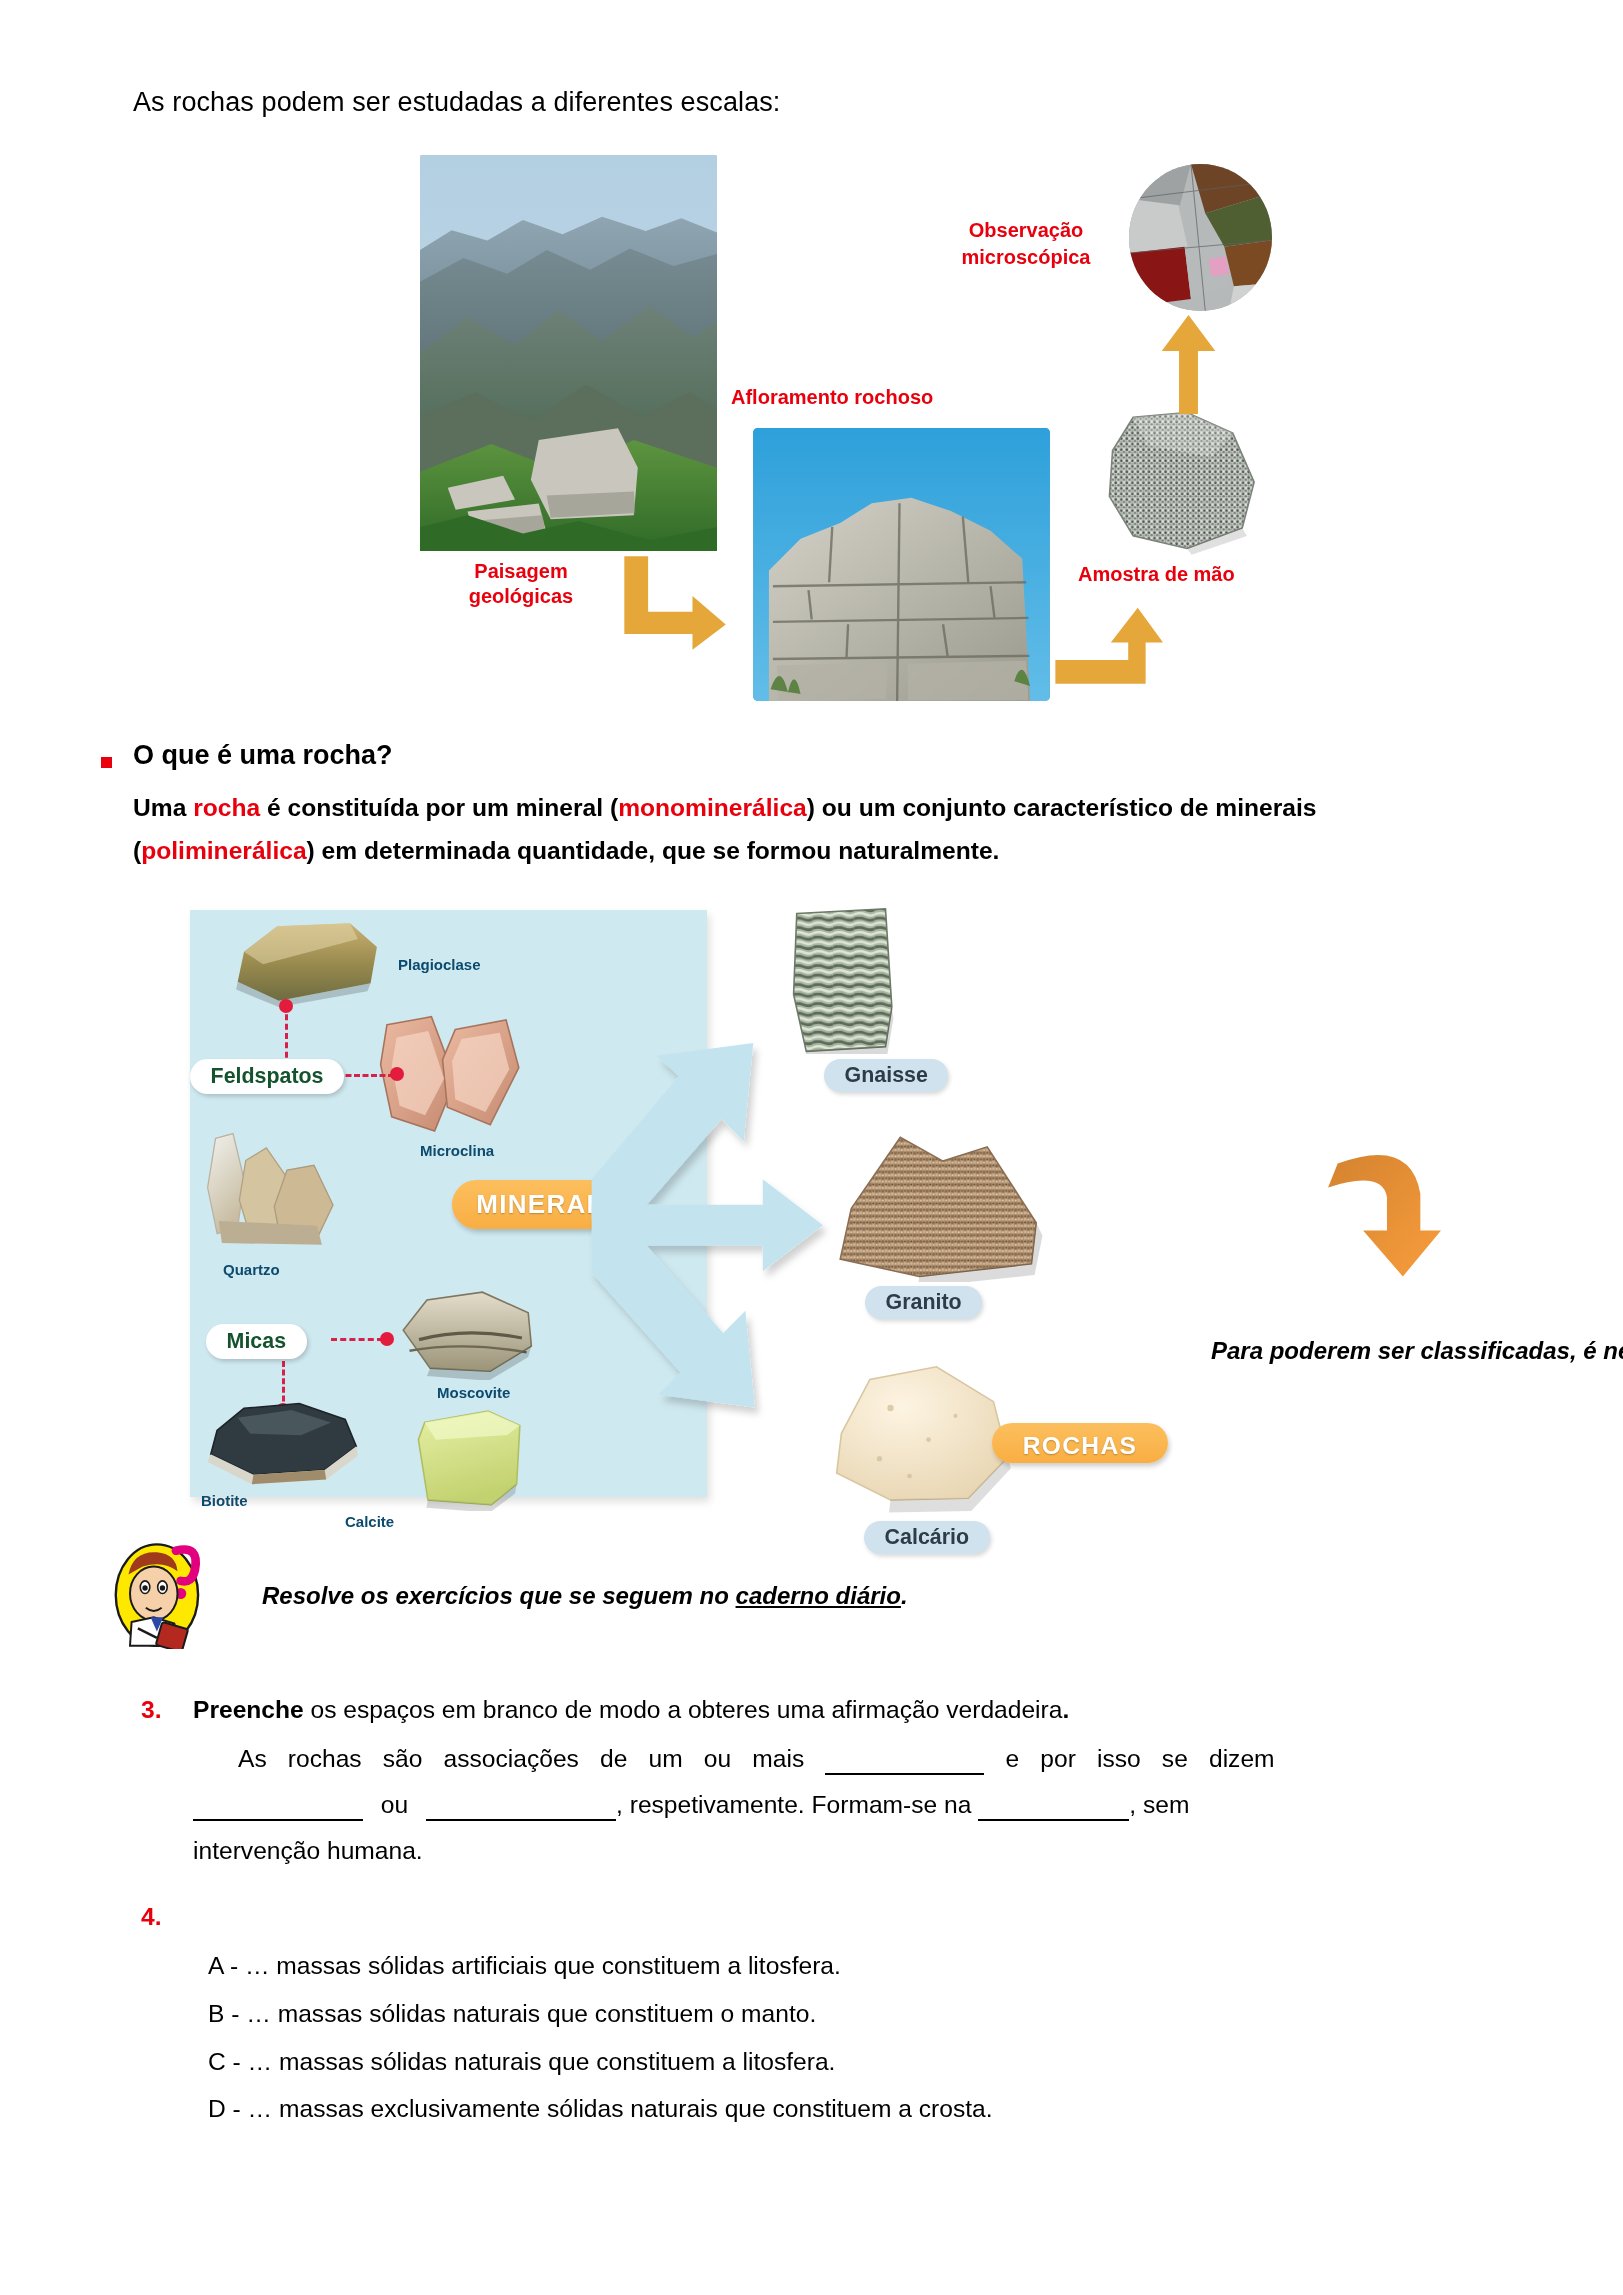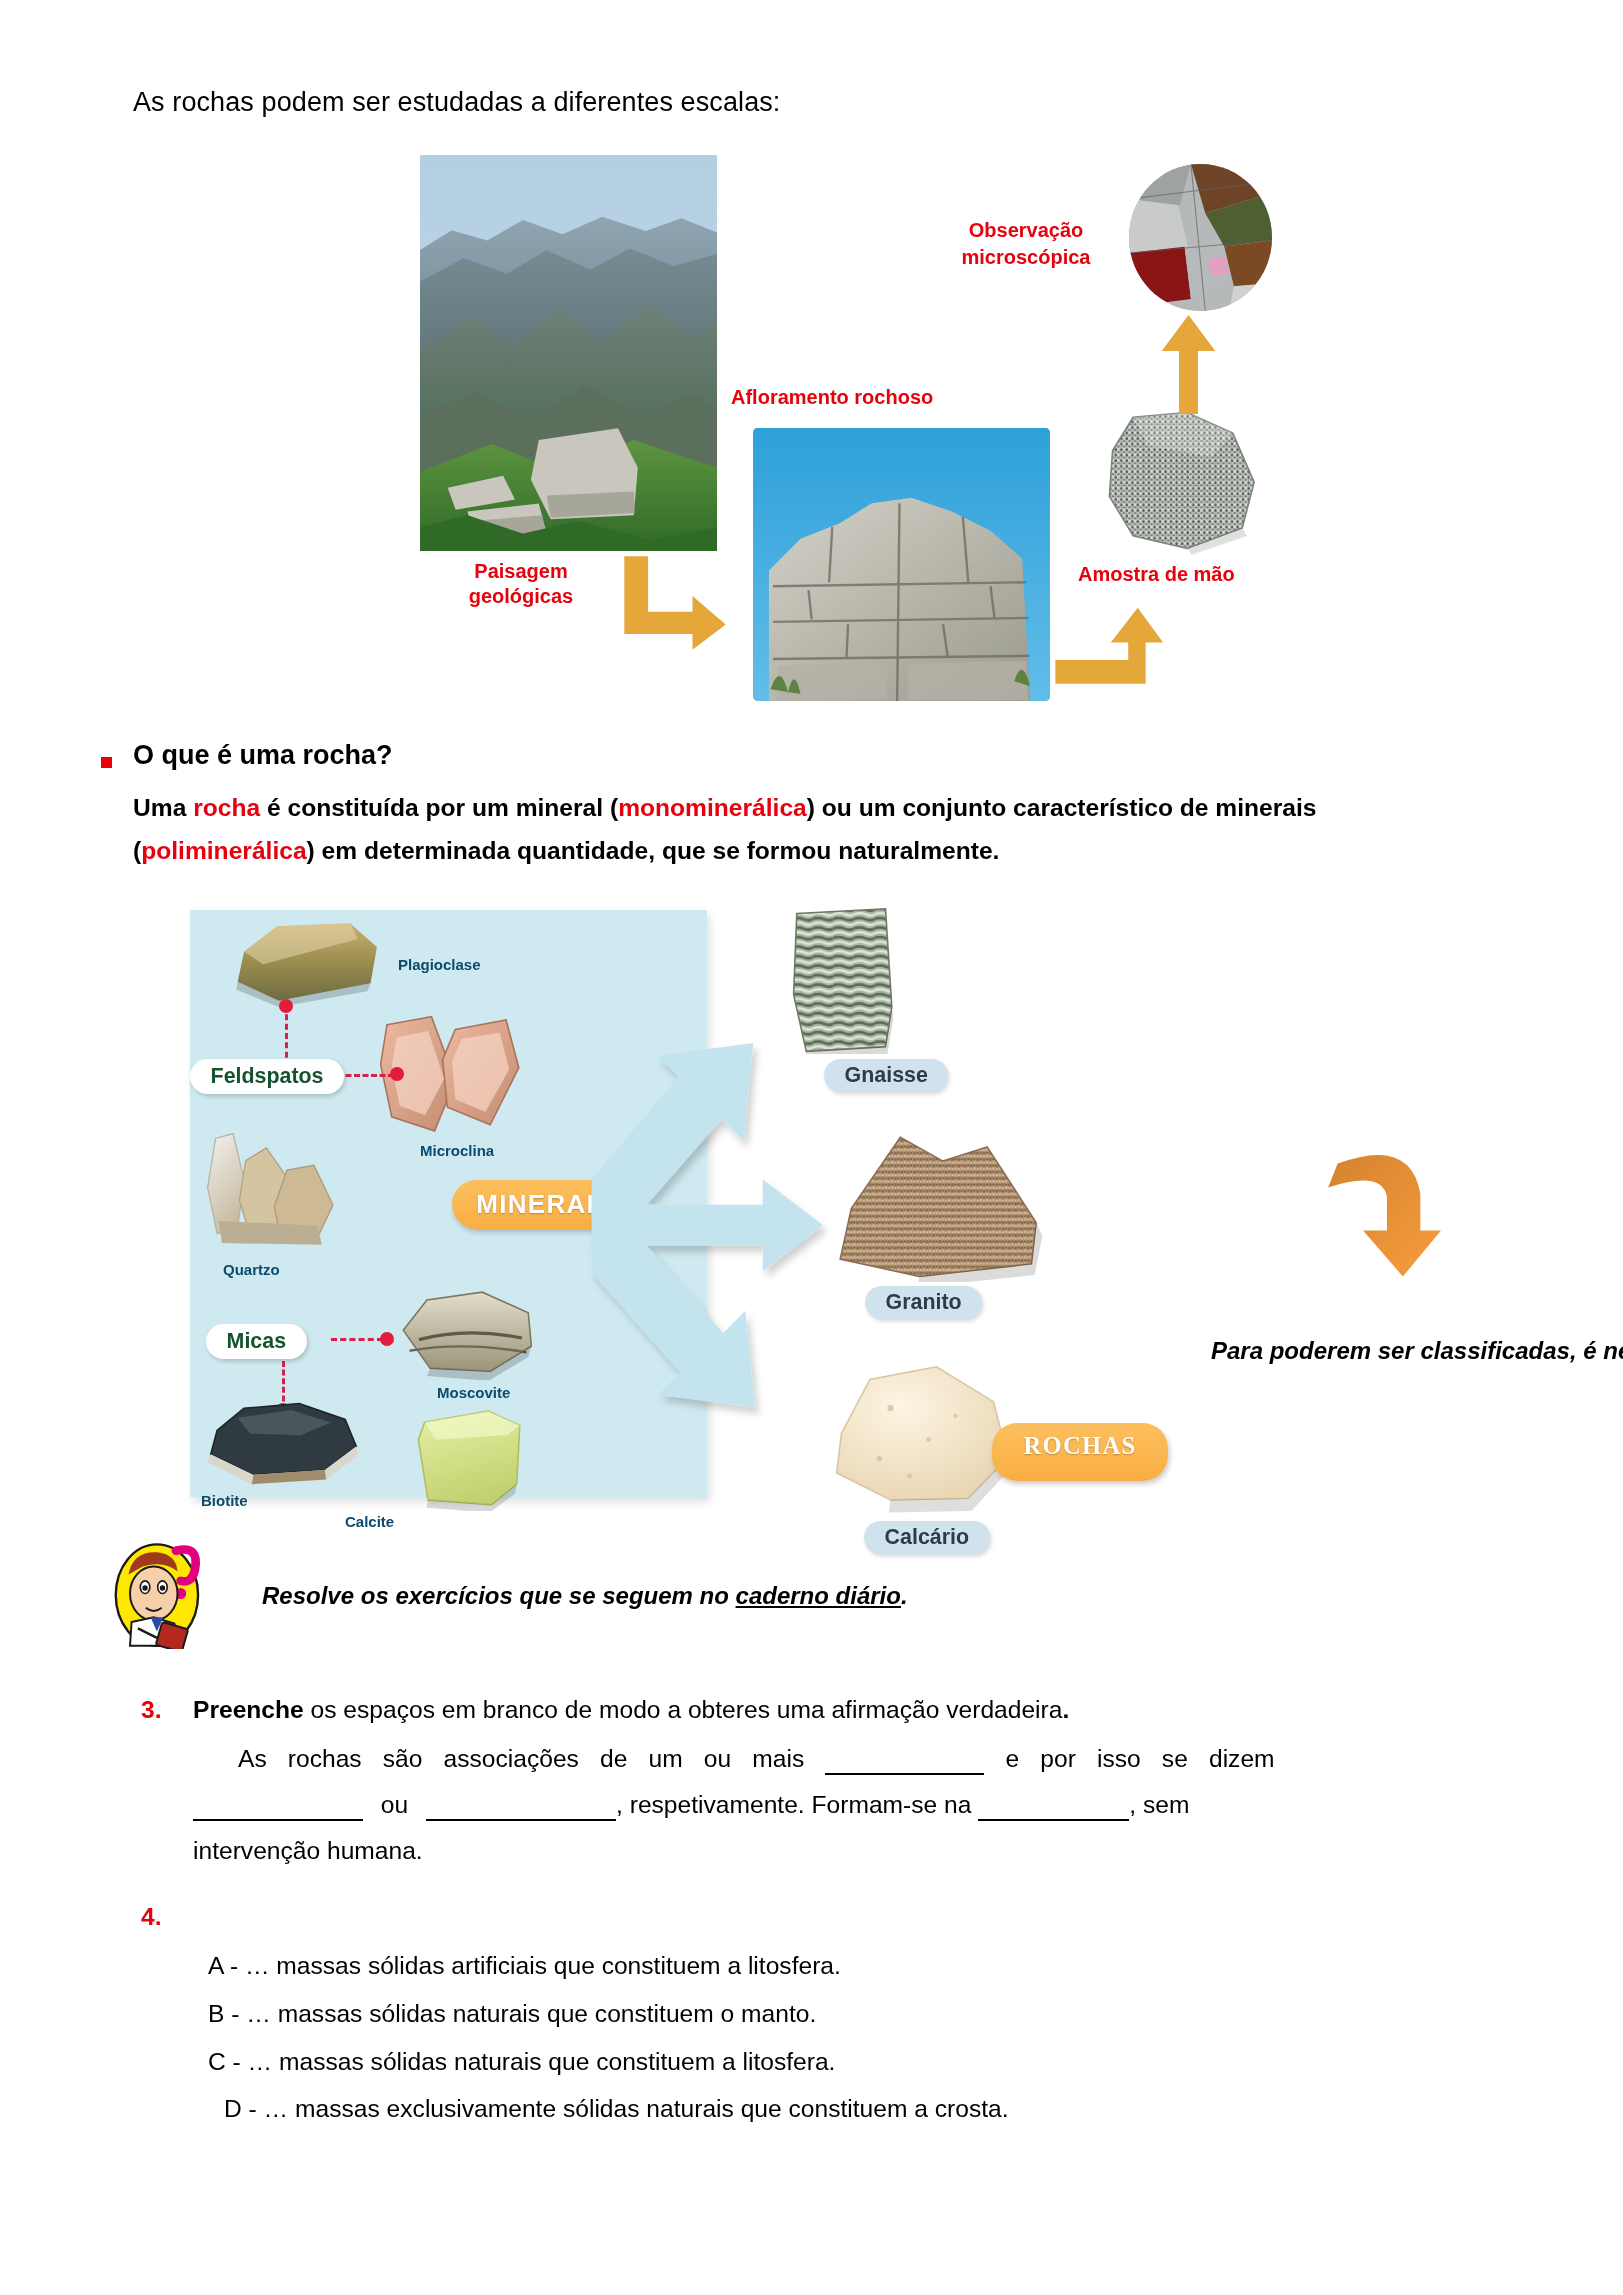--- a/index.html
+++ b/index.html
@@ -63,23 +63,23 @@
      font-size:21.4px;font-weight:bold;color:#14532d;box-shadow:1.6px 2.4px 4px rgba(0,0,0,.18);}
   .dotline{position:absolute;border-top:3.2px dashed #d6224a;}
   .dotlinev{position:absolute;border-left:3.2px dashed #d6224a;}
   .reddot{position:absolute;width:14.3px;height:14.3px;border-radius:50%;background:#e31b3d;}
   .specimen{position:absolute;}
   #minerais-pill{position:absolute;left:262px;top:276px;width:186px;height:49px;border-radius:27px;
      background:linear-gradient(180deg,#fcbf5e 0%,#f9ae43 100%);
      box-shadow:1.6px 3.2px 5.5px rgba(0,0,0,.2);}
   #minerais-pill span{display:block;text-align:center;line-height:49px;color:#fff;
      font-size:26px;font-weight:bold;letter-spacing:1.3px;text-shadow:0 0.8px 1.6px rgba(0,0,0,.25);}
-  #rochas-pill{position:absolute;left:802px;top:519px;width:176px;height:58px;border-radius:25px;
+  #rochas-pill{position:absolute;left:802px;top:519px;width:176px;height:40px;border-radius:25px;
      background:linear-gradient(180deg,#fcbf5e 0%,#f9ae43 100%);
-     box-shadow:1.6px 3.2px 5.5px rgba(0,0,0,.2);font-family:Liberation Serif, serif;}
+     box-shadow:1.6px 3.2px 5.5px rgba(0,0,0,.2);}
   #rochas-pill span{display:block;text-align:center;line-height:46px;color:#fff;
      font-size:24.6px;font-weight:bold;letter-spacing:1.3px;text-shadow:0 0.8px 1.6px rgba(0,0,0,.25);}
   .rocklabel{position:absolute;background:#cfe2ee;border-radius:20.6px;padding:4px 20.6px;
      font-size:21.4px;font-weight:bold;color:#2d3c46;box-shadow:1.6px 2.4px 4px rgba(0,0,0,.15);}
   .rockimg{position:absolute;}
 
   
   #note{left:1211px;top:1332px;width:301px;font-size:24px;font-weight:bold;font-style:italic;
      text-align:justify;line-height:1.55;}
 
@@ -94,21 +94,21 @@
   #ex3body-1{left:238px;top:1744px;width:1308px;font-size:24.6px;text-align:justify;}
   #ex3body-2{left:193px;top:1790px;width:1352px;font-size:24.6px;text-align:justify;}
   #ex3body-3{left:193px;top:1836px;font-size:24.6px;}
 
   #ex4num{left:141px;top:1902px;font-size:24.6px;font-weight:bold;color:#e8000d;}
   #ex4txt{left:193px;top:1902px;font-size:24.6px;}
   .opt{position:absolute;left:208px;font-size:24.6px;}
   #optA{top:1951px;}
   #optB{top:1999px;}
   #optC{top:2047px;}
-  #optD{top:2094px;margin-left:16px;}
+  #optD{top:2094px;}
 
   .blank{display:inline-block;border-bottom:2.4px solid #000;vertical-align:bottom;}
 </style>
 </head>
 <body>
 
 <div class="page">
 
   <div class="t" id="heading"><span>As </span><span class="b">rochas podem ser estudadas a diferentes escalas</span><span>:</span></div>
 

